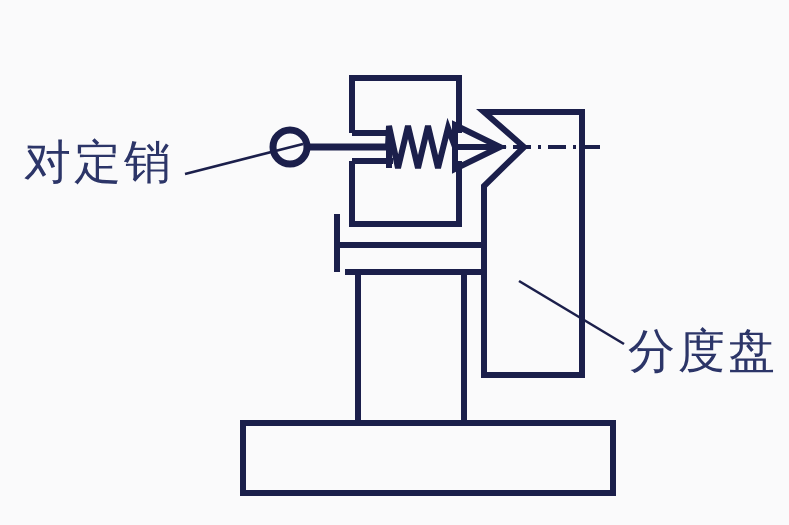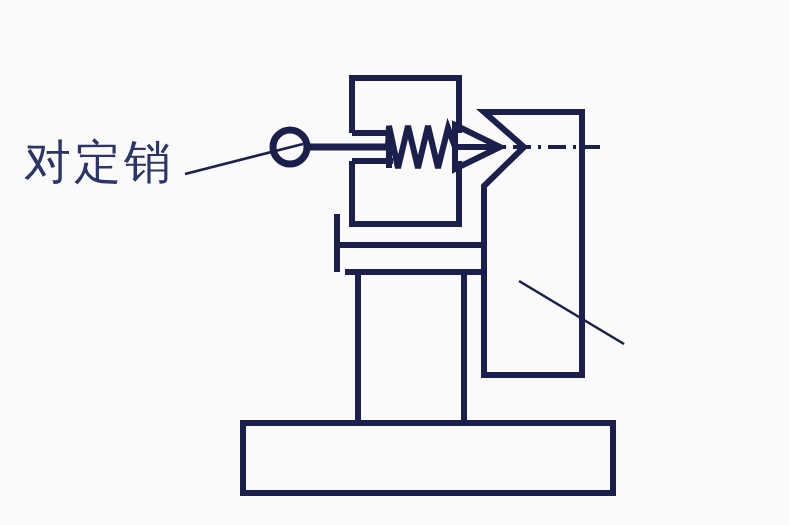--- a/index.html
+++ b/index.html
@@ -106,16 +106,17 @@
     <line x1="503" y1="147" x2="600" y2="147" stroke="#1b1f4b" stroke-width="4" stroke-dasharray="3 7 18 7"></line>
 
     <line x1="185" y1="174" x2="303" y2="144" stroke="#1b1f4b" stroke-width="2.6"></line>
 
     <line x1="519" y1="281" x2="624" y2="344" stroke="#1b1f4b" stroke-width="2.6"></line>
 
   </svg>
 
   <div class="label" id="label-pin">对定销</div>
 
+  <div class="label" id="label-plate">分度盘</div>
 
   <div class="ghost-band"></div>
 
 </div>
 
 </body></html>

